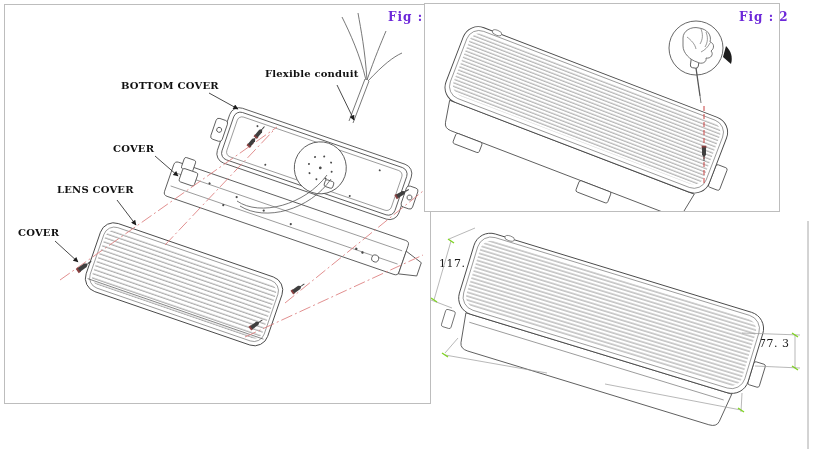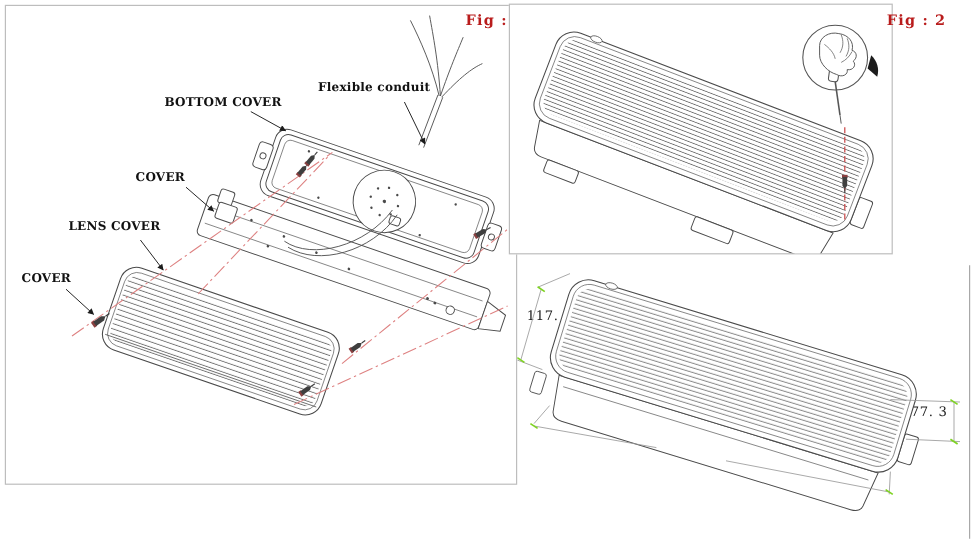--- a/index.html
+++ b/index.html
@@ -1,32 +1,32 @@
 <!DOCTYPE html>
 <html><head>
 <meta charset="utf-8">
 <style>
   html,body{margin:0;padding:0;background:#ffffff;}
   body{width:815px;height:457px;position:relative;overflow:hidden;
        font-family:"DejaVu Serif","Liberation Serif",serif;}
   .panel{position:absolute;background:#fff;border:1px solid #bdbdbd;box-sizing:border-box;}
   #panel-fig1{left:4px;top:4px;width:427px;height:400px;z-index:1;}
-  #panel-fig2{left:424px;top:3px;width:320px;height:209px;z-index:3;}
+  #panel-fig2{left:424px;top:3px;width:356px;height:209px;z-index:3;}
   #area-fig3{position:absolute;left:431px;top:213px;width:384px;height:244px;z-index:2;}
-  .figlbl{position:absolute;font-weight:bold;font-size:12px;color:#b91c1c;white-space:nowrap;letter-spacing:1px;}
+  .figlbl{position:absolute;font-weight:bold;font-size:12px;color:#6d28d9;white-space:nowrap;letter-spacing:1px;}
   .plabel{position:absolute;font-weight:bold;font-size:10px;color:#111;white-space:nowrap;letter-spacing:0.2px;}
   .dimlbl{position:absolute;font-size:11px;color:#1a1a1a;white-space:nowrap;letter-spacing:0.5px;}
   svg{position:absolute;left:0;top:0;}
 </style>
 </head>
 <body>
 
 <div class="panel" id="panel-fig1">
   <span class="figlbl" style="left:383px;top:5px">Fig :</span>
-  <span class="plabel" style="left:132px;top:75px">BOTTOM COVER</span>
+  <span class="plabel" style="left:116px;top:75px">BOTTOM COVER</span>
   <span class="plabel" style="left:260px;top:63px">Flexible conduit</span>
   <span class="plabel" style="left:108px;top:138px">COVER</span>
   <span class="plabel" style="left:52px;top:179px">LENS COVER</span>
   <span class="plabel" style="left:13px;top:222px">COVER</span>
 
   <svg width="425" height="398" viewBox="0 0 425 398">
     <defs>
       <marker id="ah" viewBox="0 0 10 10" refX="9" refY="5" markerWidth="9" markerHeight="6.5" orient="auto">
         <path d="M0,0 L10,5 L0,10 z" fill="#1c1c1c"></path>
       </marker>

